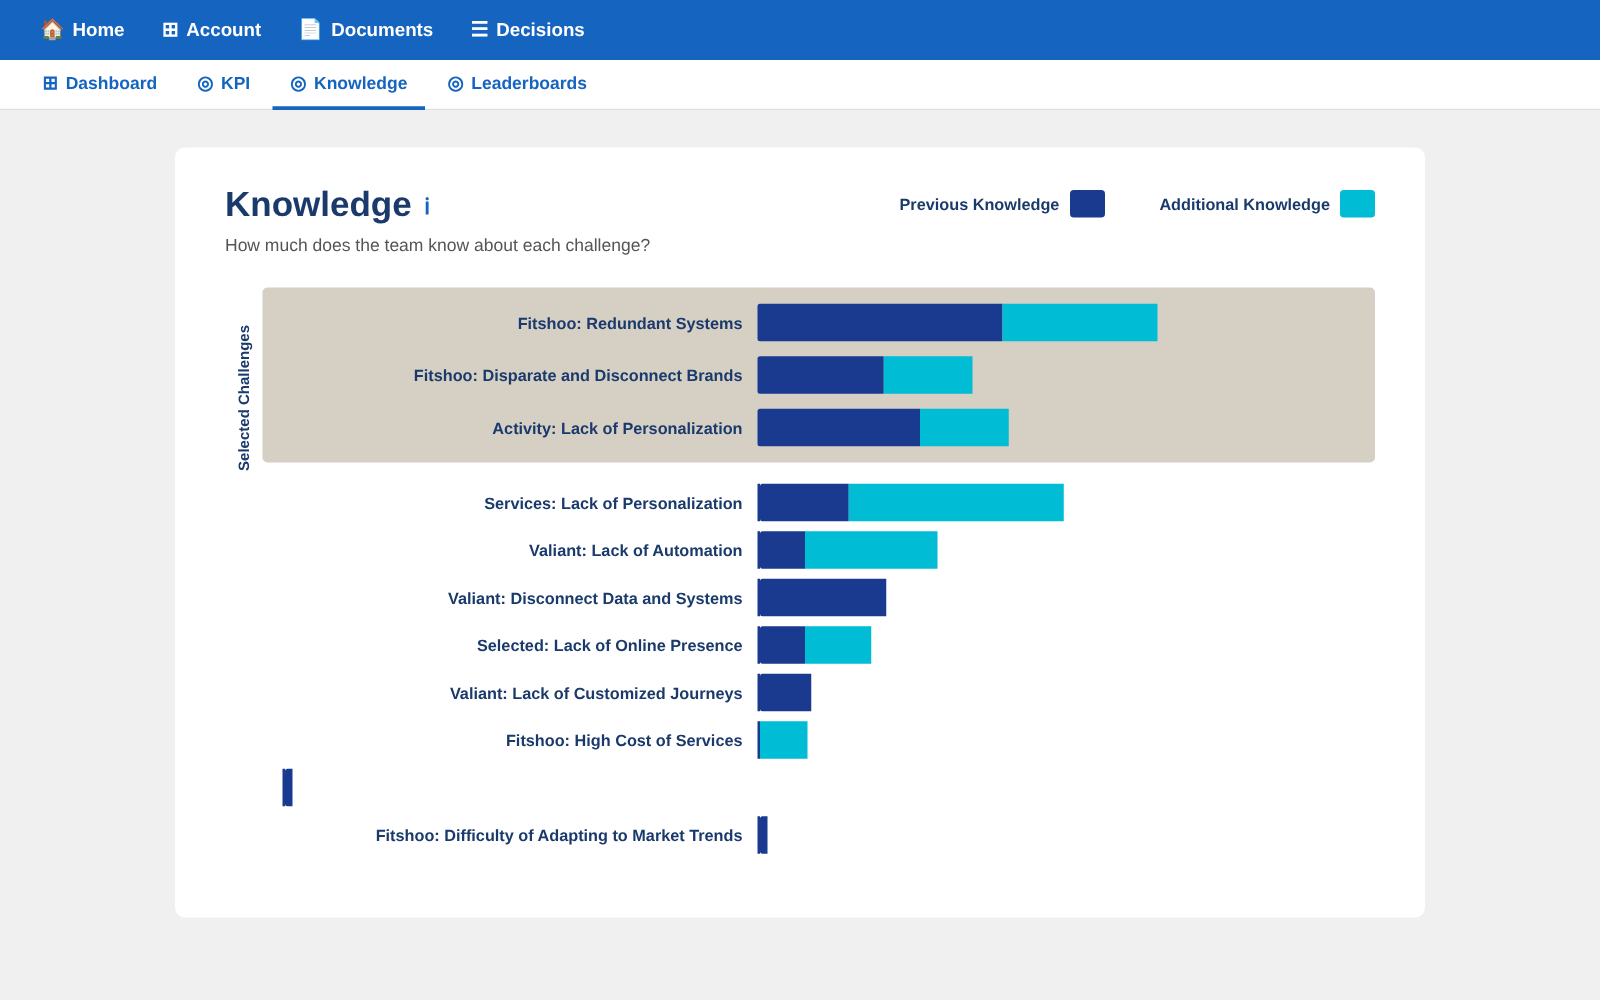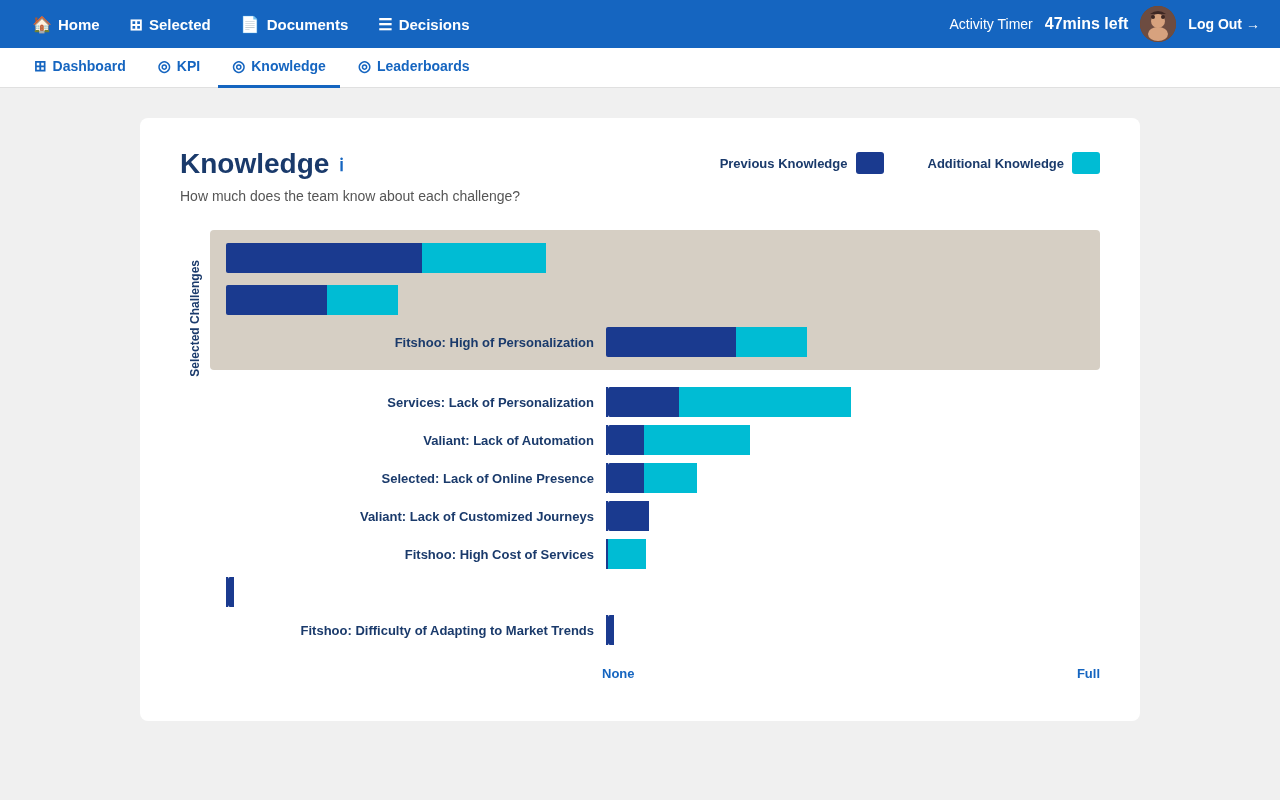--- a/index.html
+++ b/index.html
@@ -224,48 +224,30 @@
 <body>
 
 <nav class="top-nav">
   <div class="top-nav-left">
     <a class="nav-item">
       <span class="nav-icon">🏠</span>
       <span>Home</span>
     </a>
     <a class="nav-item">
       <span class="nav-icon">⊞</span>
-      <span>Selected</span>
+      <span>Account</span>
     </a>
     <a class="nav-item">
       <span class="nav-icon">📄</span>
       <span>Documents</span>
     </a>
     <a class="nav-item">
       <span class="nav-icon">☰</span>
       <span>Decisions</span>
     </a>
-  </div>
-  <div class="top-nav-right">
-    <span class="activity-timer">Activity Timer</span>
-    <span class="time-left">47mins left</span>
-    <div class="avatar">
-      <svg viewBox="0 0 36 36" xmlns="http://www.w3.org/2000/svg">
-        <circle cx="18" cy="18" r="18" fill="#6d4c41"></circle>
-        <ellipse cx="18" cy="15" rx="7" ry="7" fill="#d7a27e"></ellipse>
-        <ellipse cx="18" cy="28" rx="10" ry="7" fill="#d7a27e"></ellipse>
-        <circle cx="13" cy="11" r="2" fill="#3e2723"></circle>
-        <circle cx="23" cy="11" r="2" fill="#3e2723"></circle>
-        <path d="M10 8 Q18 2 26 8" fill="#3e2723"></path>
-      </svg>
-    </div>
-    <div class="logout-btn">
-      <span>Log Out</span>
-      <span>→</span>
-    </div>
   </div>
 </nav>
 
 <nav class="sub-nav">
   <div class="sub-nav-item">
     <span style="font-size:15px;">⊞</span>
     <span>Dashboard</span>
   </div>
   <div class="sub-nav-item">
     <span style="font-size:15px;">◎</span>
@@ -309,33 +291,35 @@
       <div style="display:flex; flex-direction:column; align-items:center; justify-content:flex-start; padding-top:10px;">
         <div class="y-axis-label">
           <span>Selected Challenges</span>
         </div>
       </div>
 
       <div class="chart-inner">
 
         <div class="selected-section" id="selected-rows">
             <div class="bar-row">
+              <div class="bar-label">Fitshoo: Redundant Systems</div>
               <div class="bar-track">
                 <div class="bar-prev" style="width: 195.556px;"></div>
                 <div class="bar-add" style="width: 124.444px;"></div>
               </div>
             </div>
             <div class="bar-row">
+              <div class="bar-label">Fitshoo: Disparate and Disconnect Brands</div>
               <div class="bar-track">
                 <div class="bar-prev" style="width: 100.741px;"></div>
                 <div class="bar-add" style="width: 71.1111px;"></div>
               </div>
             </div>
             <div class="bar-row">
-              <div class="bar-label">Fitshoo: High of Personalization</div>
+              <div class="bar-label">Activity: Lack of Personalization</div>
               <div class="bar-track">
                 <div class="bar-prev" style="width: 130.37px;"></div>
                 <div class="bar-add" style="width: 71.1111px;"></div>
               </div>
             </div>
           </div>
 
         <div style="height: 12px;"></div>
 
         <div class="normal-section" id="other-rows">
@@ -349,20 +333,27 @@
             </div>
             <div class="bar-row">
               <div class="bar-label">Valiant: Lack of Automation</div>
               <div class="bar-track">
                 <div style="width: 2px; height: 30px; background: rgb(26, 58, 143); display: inline-block;"></div>
                 <div class="bar-prev" style="width: 35.5556px; margin-left: 0px;"></div>
                 <div class="bar-add" style="width: 106.667px;"></div>
               </div>
             </div>
             <div class="bar-row">
+              <div class="bar-label">Valiant: Disconnect Data and Systems</div>
+              <div class="bar-track">
+                <div style="width: 2px; height: 30px; background: rgb(26, 58, 143); display: inline-block;"></div>
+                <div class="bar-prev" style="width: 100.741px; margin-left: 0px;"></div>
+              </div>
+            </div>
+            <div class="bar-row">
               <div class="bar-label">Selected: Lack of Online Presence</div>
               <div class="bar-track">
                 <div style="width: 2px; height: 30px; background: rgb(26, 58, 143); display: inline-block;"></div>
                 <div class="bar-prev" style="width: 35.5556px; margin-left: 0px;"></div>
                 <div class="bar-add" style="width: 53.3333px;"></div>
               </div>
             </div>
             <div class="bar-row">
               <div class="bar-label">Valiant: Lack of Customized Journeys</div>
               <div class="bar-track">
@@ -385,22 +376,16 @@
             </div>
             <div class="bar-row">
               <div class="bar-label">Fitshoo: Difficulty of Adapting to Market Trends</div>
               <div class="bar-track">
                 <div style="width: 2px; height: 30px; background: rgb(26, 58, 143); display: inline-block;"></div>
                 <div class="bar-prev" style="width: 5.92593px; margin-left: 0px;"></div>
               </div>
             </div>
           </div>
 
-        <div style="margin-left: 392px;">
-          <div class="x-axis" style="margin-left:0; display:flex; justify-content:space-between;">
-            <span>None</span>
-            <span>Full</span>
-          </div>
-        </div>
       </div>
     </div>
   </div>
 </div>
 
 </body></html>

